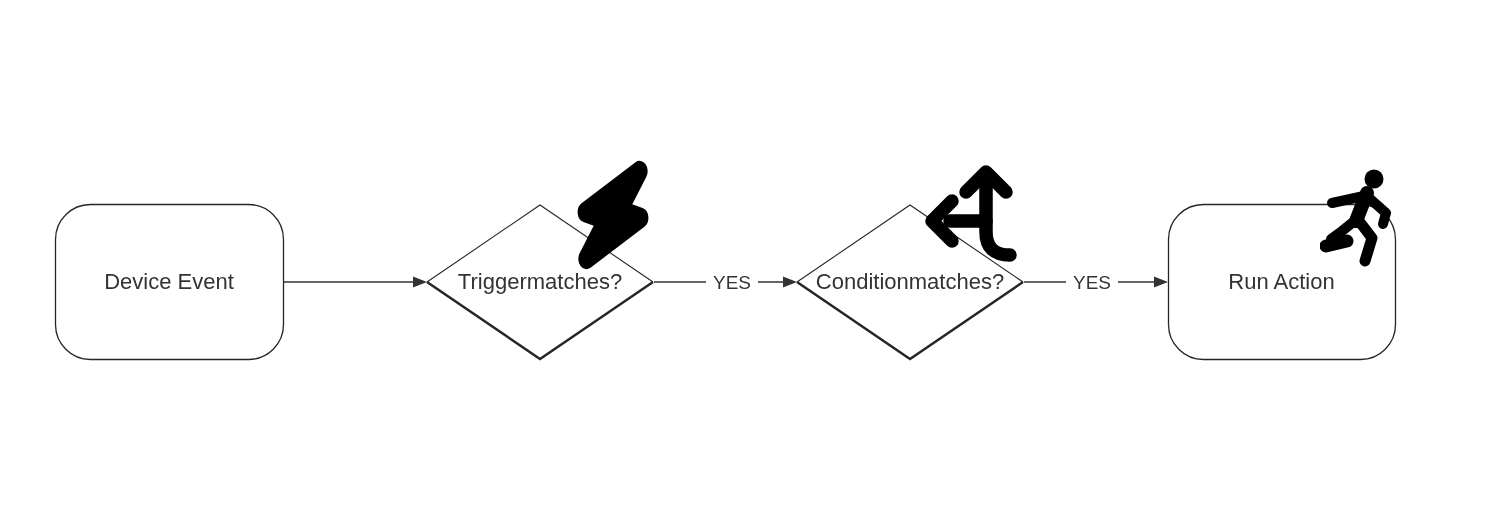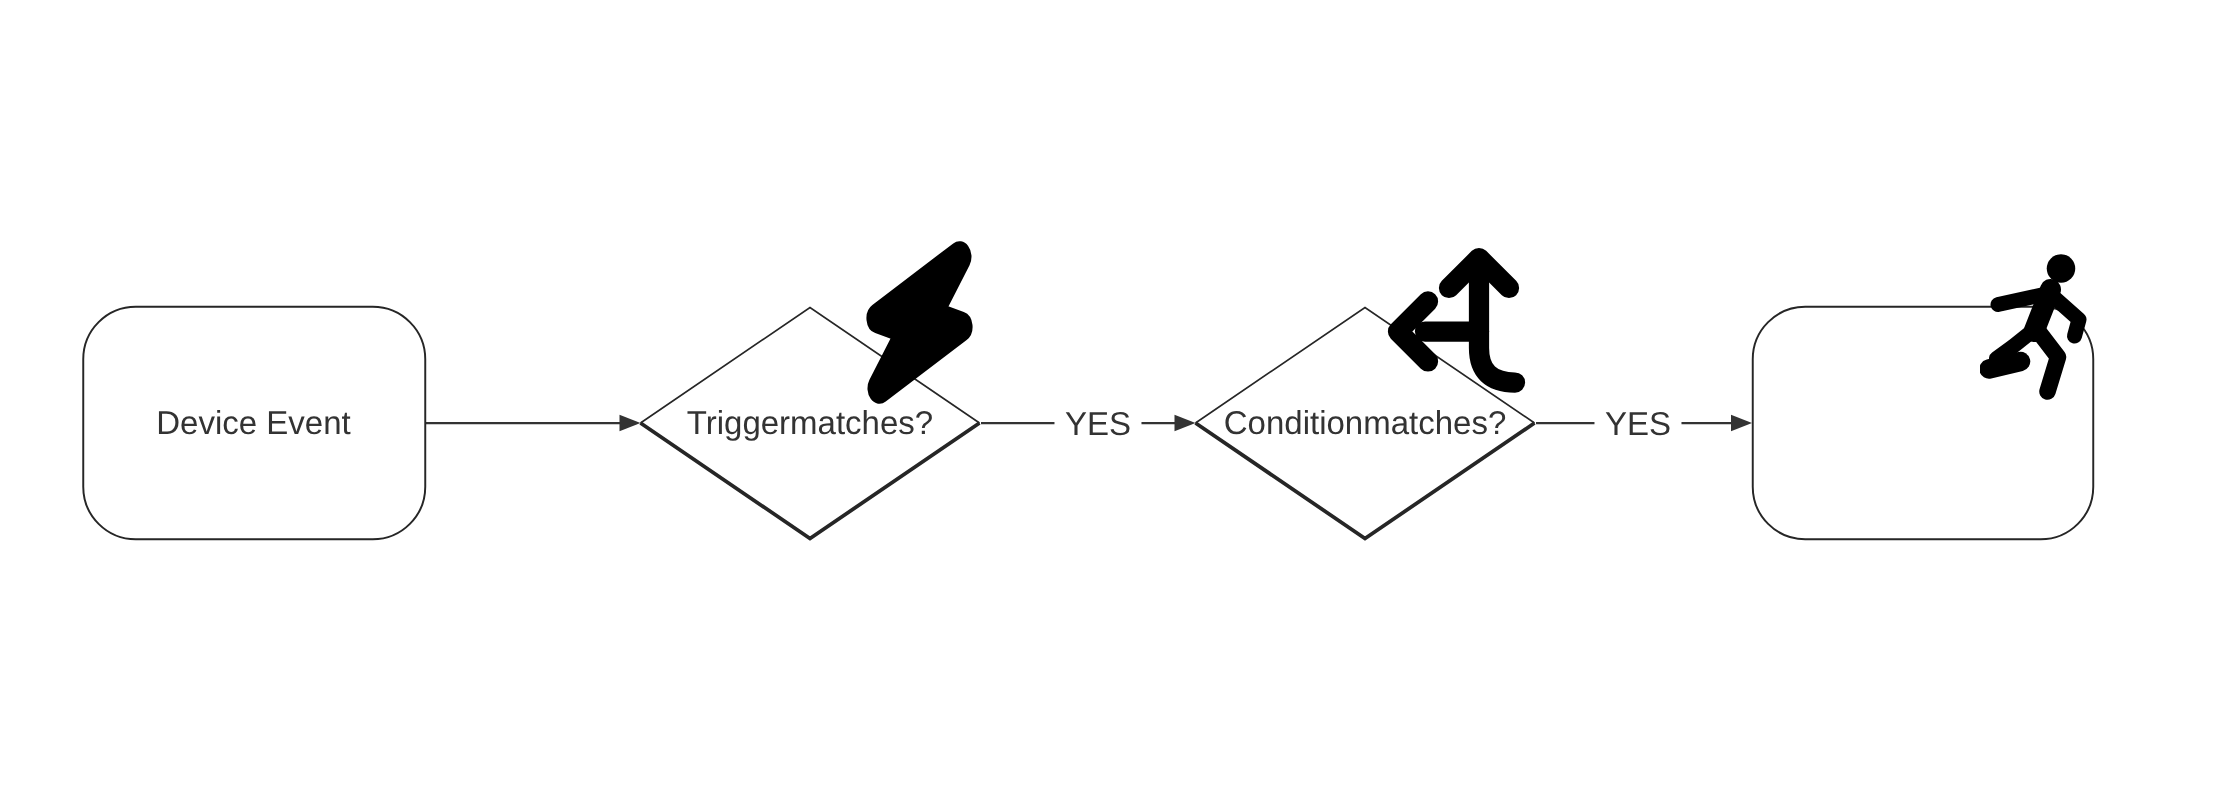--- a/index.html
+++ b/index.html
@@ -8,21 +8,21 @@
     font-family:"Liberation Sans",sans-serif;overflow:hidden;
   }
   .layer{position:absolute;left:0;top:0;}
   .node-label{
     position:absolute;display:flex;align-items:center;justify-content:center;
     color:#333333;font-size:22px;text-align:center;pointer-events:none;
   }
   .diamond-label{line-height:29px;}
   .edge-label{
     position:absolute;transform:translate(-50%,-50%);
-    background:#ffffff;color:#333333;font-size:22px;line-height:26px;
+    background:#ffffff;color:#333333;font-size:19px;line-height:26px;
     padding:0 7px;white-space:nowrap;text-align:right;
   }
   .icon{position:absolute;}
 </style>
 </head>
 <body>
 
 <div class="canvas">
 
   <svg class="layer" width="1485" height="523" viewBox="0 0 1485 523">
@@ -87,17 +87,20 @@
   <div class="node-label diamond-label" style="left:427px;top:204px;width:226px;height:155px;">
     <span>Trigger</span>
     <span>matches?</span>
   </div>
 
   <div class="node-label diamond-label" style="left:797px;top:204px;width:226px;height:155px;text-align:right;">
     <span>Condition</span>
     <span>matches?</span>
   </div>
 
+  <div class="node-label" style="left:1168px;top:204px;width:227px;height:155px;">
+    <span>Run Action</span>
+  </div>
 
   <div class="edge-label" style="left:732px;top:283px;">YES</div>
   <div class="edge-label" style="left:1092px;top:283px;">YES</div>
 
 </div>
 
 </body></html>

